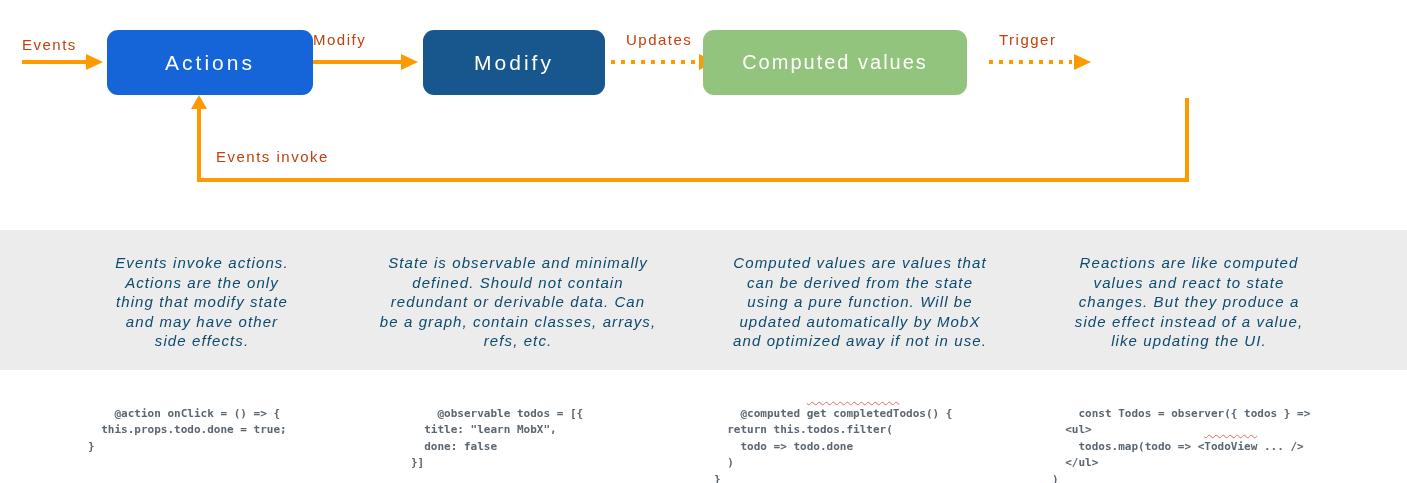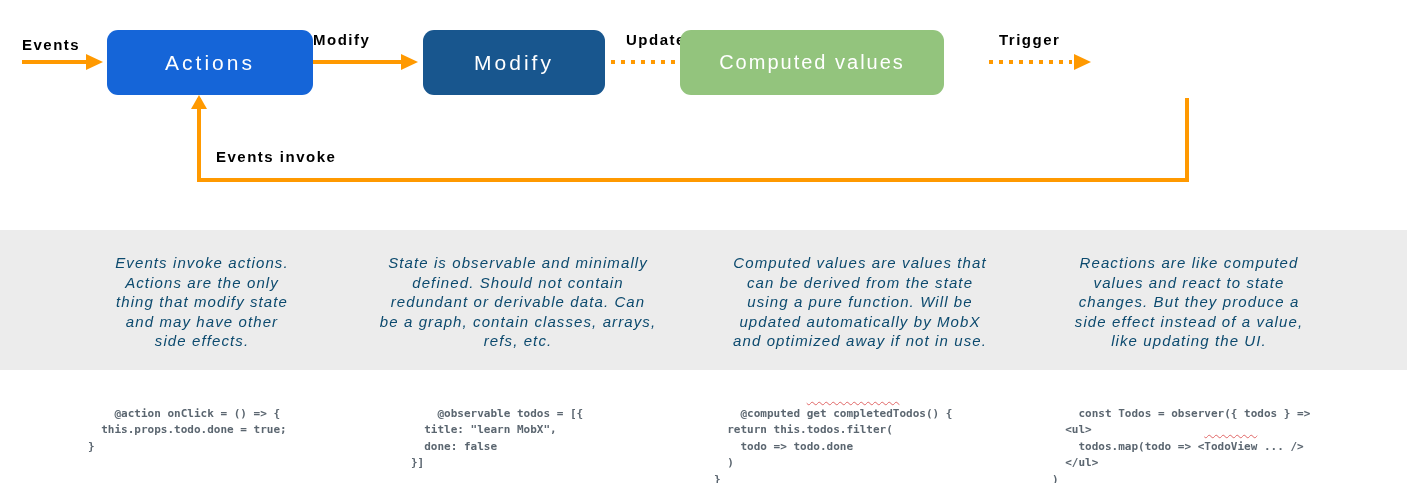--- a/index.html
+++ b/index.html
@@ -14,27 +14,27 @@
 
   
   .node {
     position: absolute; top: 30px; height: 65px;
     border-radius: 11px;
     display: flex; align-items: center; justify-content: center;
     color: #ffffff; font-size: 21px; letter-spacing: 3px; font-weight: 400;
   }
   #node-actions   { left: 107px;  width: 206px; background: #1565d8; }
   #node-state     { left: 423px;  width: 182px; background: #18568e; }
-  #node-computed  { left: 680px;  width: 264px; background: #93c47d; font-size: 20px; letter-spacing: 2px; }
+  #node-computed  { left: 703px;  width: 264px; background: #93c47d; font-size: 20px; letter-spacing: 2px; }
   #node-reactions { left: 1095px; width: 183px; background: #f5ad64; }
 
   
   .edge-label {
-    position: absolute; color: #000000;
-    font-size: 15px; letter-spacing: 1.5px; white-space: nowrap; font-weight: bold;
+    position: absolute; color: #c2410c;
+    font-size: 15px; letter-spacing: 1.5px; white-space: nowrap;
   }
   #label-events        { left: 22px;   top: 36px; }
   #label-modify        { left: 313px;  top: 31px; }
   #label-updates       { left: 626px;  top: 31px; }
   #label-trigger       { left: 999px;  top: 31px; }
   #label-events-invoke { left: 216px;  top: 148px; }
 
   
   .line-solid { position: absolute; height: 4px; background: #ff9900; }
   .line-dotted {

